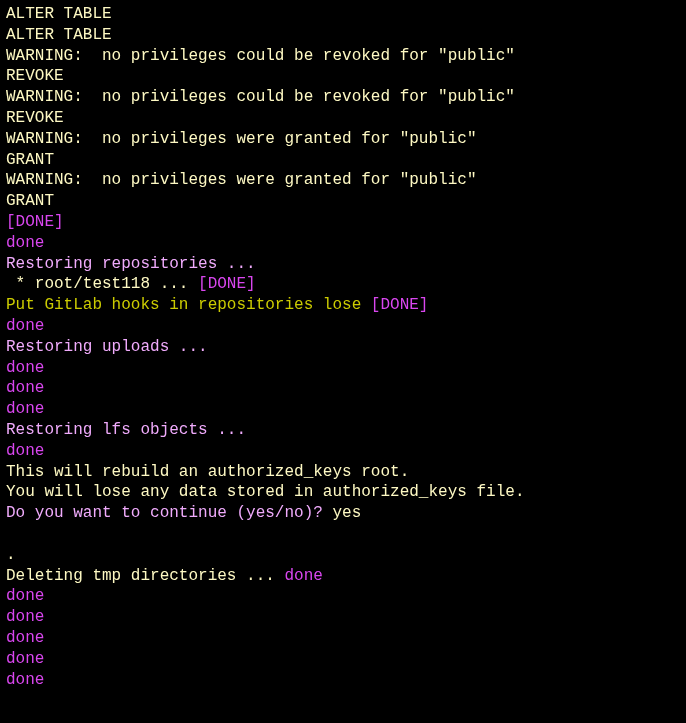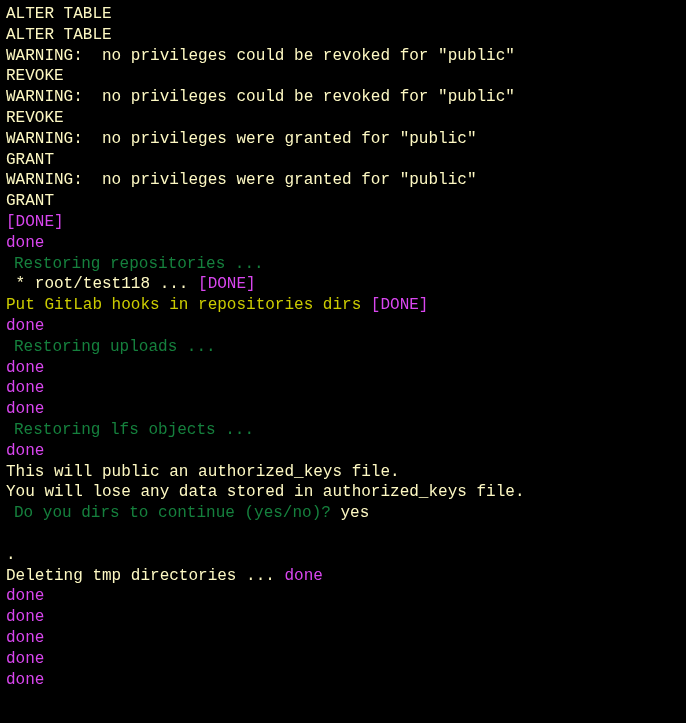--- a/index.html
+++ b/index.html
@@ -15,52 +15,52 @@
       padding: 4px 6px;
       width: 686px;
       height: 723px;
       overflow: hidden;
     }
     .line {
       white-space: pre;
     }
     .white { color: #fef9c3; }
     .green { color: #d946ef; text-align: center; }
-    .blue { color: #15803d; margin-left: 8px; }
+    .blue { color: #f0abfc; }
     .yellow { color: #cccc00; }
   </style>
 </head>
 <body>
 
 <div id="terminal">
     <div class="line"><span class="white">ALTER TABLE</span></div>
     <div class="line"><span class="white">ALTER TABLE</span></div>
     <div class="line"><span class="white">WARNING:  no privileges could be revoked for "public"</span></div>
     <div class="line"><span class="white">REVOKE</span></div>
     <div class="line"><span class="white">WARNING:  no privileges could be revoked for "public"</span></div>
     <div class="line"><span class="white">REVOKE</span></div>
     <div class="line"><span class="white">WARNING:  no privileges were granted for "public"</span></div>
     <div class="line"><span class="white">GRANT</span></div>
     <div class="line"><span class="white">WARNING:  no privileges were granted for "public"</span></div>
     <div class="line"><span class="white">GRANT</span></div>
     <div class="line"><span class="green">[DONE]</span></div>
     <div class="line"><span class="green">done</span></div>
     <div class="line"><span class="blue">Restoring repositories ...</span></div>
     <div class="line"><span class="white"> * root/test118 ... </span><span class="green">[DONE]</span></div>
-    <div class="line"><span class="yellow">Put GitLab hooks in repositories dirs </span><span class="green">[DONE]</span></div>
+    <div class="line"><span class="yellow">Put GitLab hooks in repositories lose </span><span class="green">[DONE]</span></div>
     <div class="line"><span class="green">done</span></div>
     <div class="line"><span class="blue">Restoring uploads ...</span></div>
     <div class="line"><span class="green">done</span></div>
     <div class="line"><span class="green">done</span></div>
     <div class="line"><span class="green">done</span></div>
     <div class="line"><span class="blue">Restoring lfs objects ...</span></div>
     <div class="line"><span class="green">done</span></div>
-    <div class="line"><span class="white">This will public an authorized_keys file.</span></div>
+    <div class="line"><span class="white">This will rebuild an authorized_keys root.</span></div>
     <div class="line"><span class="white">You will lose any data stored in authorized_keys file.</span></div>
-    <div class="line"><span class="blue">Do you dirs to continue (yes/no)? </span><span class="white">yes</span></div>
+    <div class="line"><span class="blue">Do you want to continue (yes/no)? </span><span class="white">yes</span></div>
     <div class="line"><span class="white"> </span></div>
     <div class="line"><span class="white">.</span></div>
     <div class="line"><span class="white">Deleting tmp directories ... </span><span class="green">done</span></div>
     <div class="line"><span class="green">done</span></div>
     <div class="line"><span class="green">done</span></div>
     <div class="line"><span class="green">done</span></div>
     <div class="line"><span class="green">done</span></div>
     <div class="line"><span class="green">done</span></div>
   </div>
 

